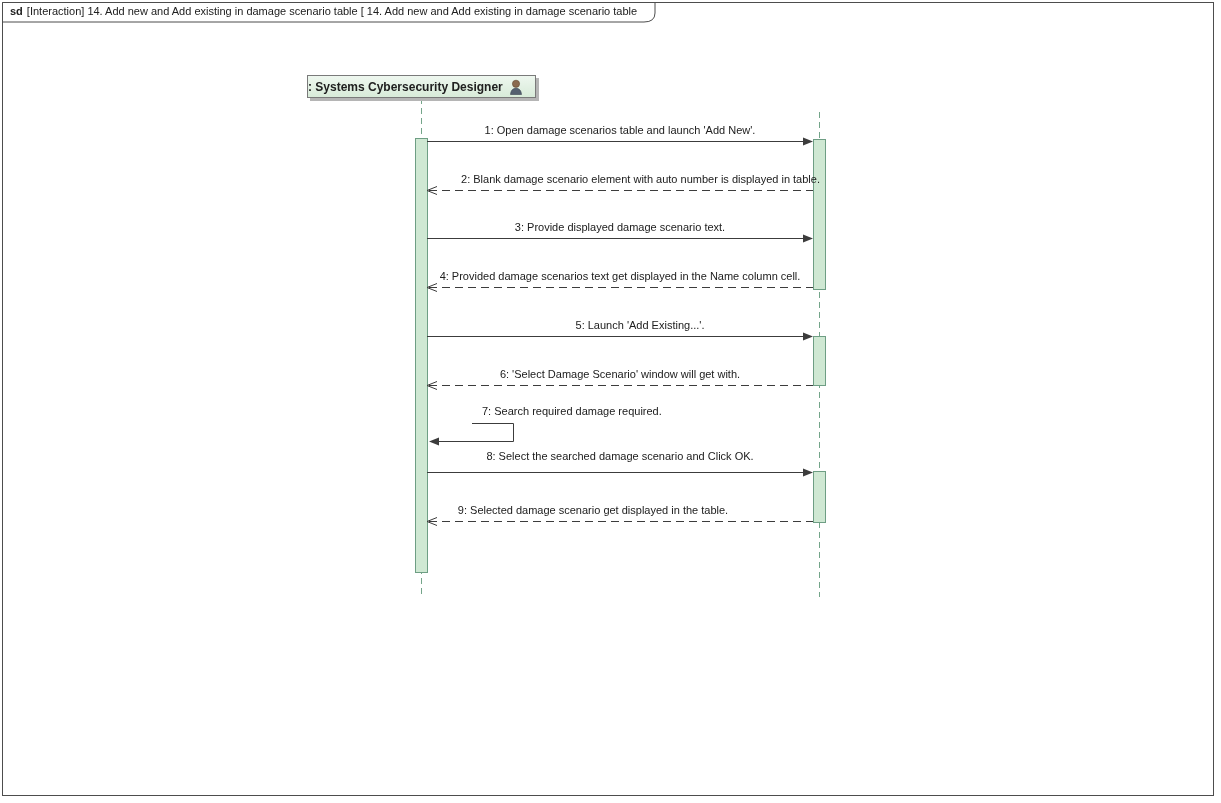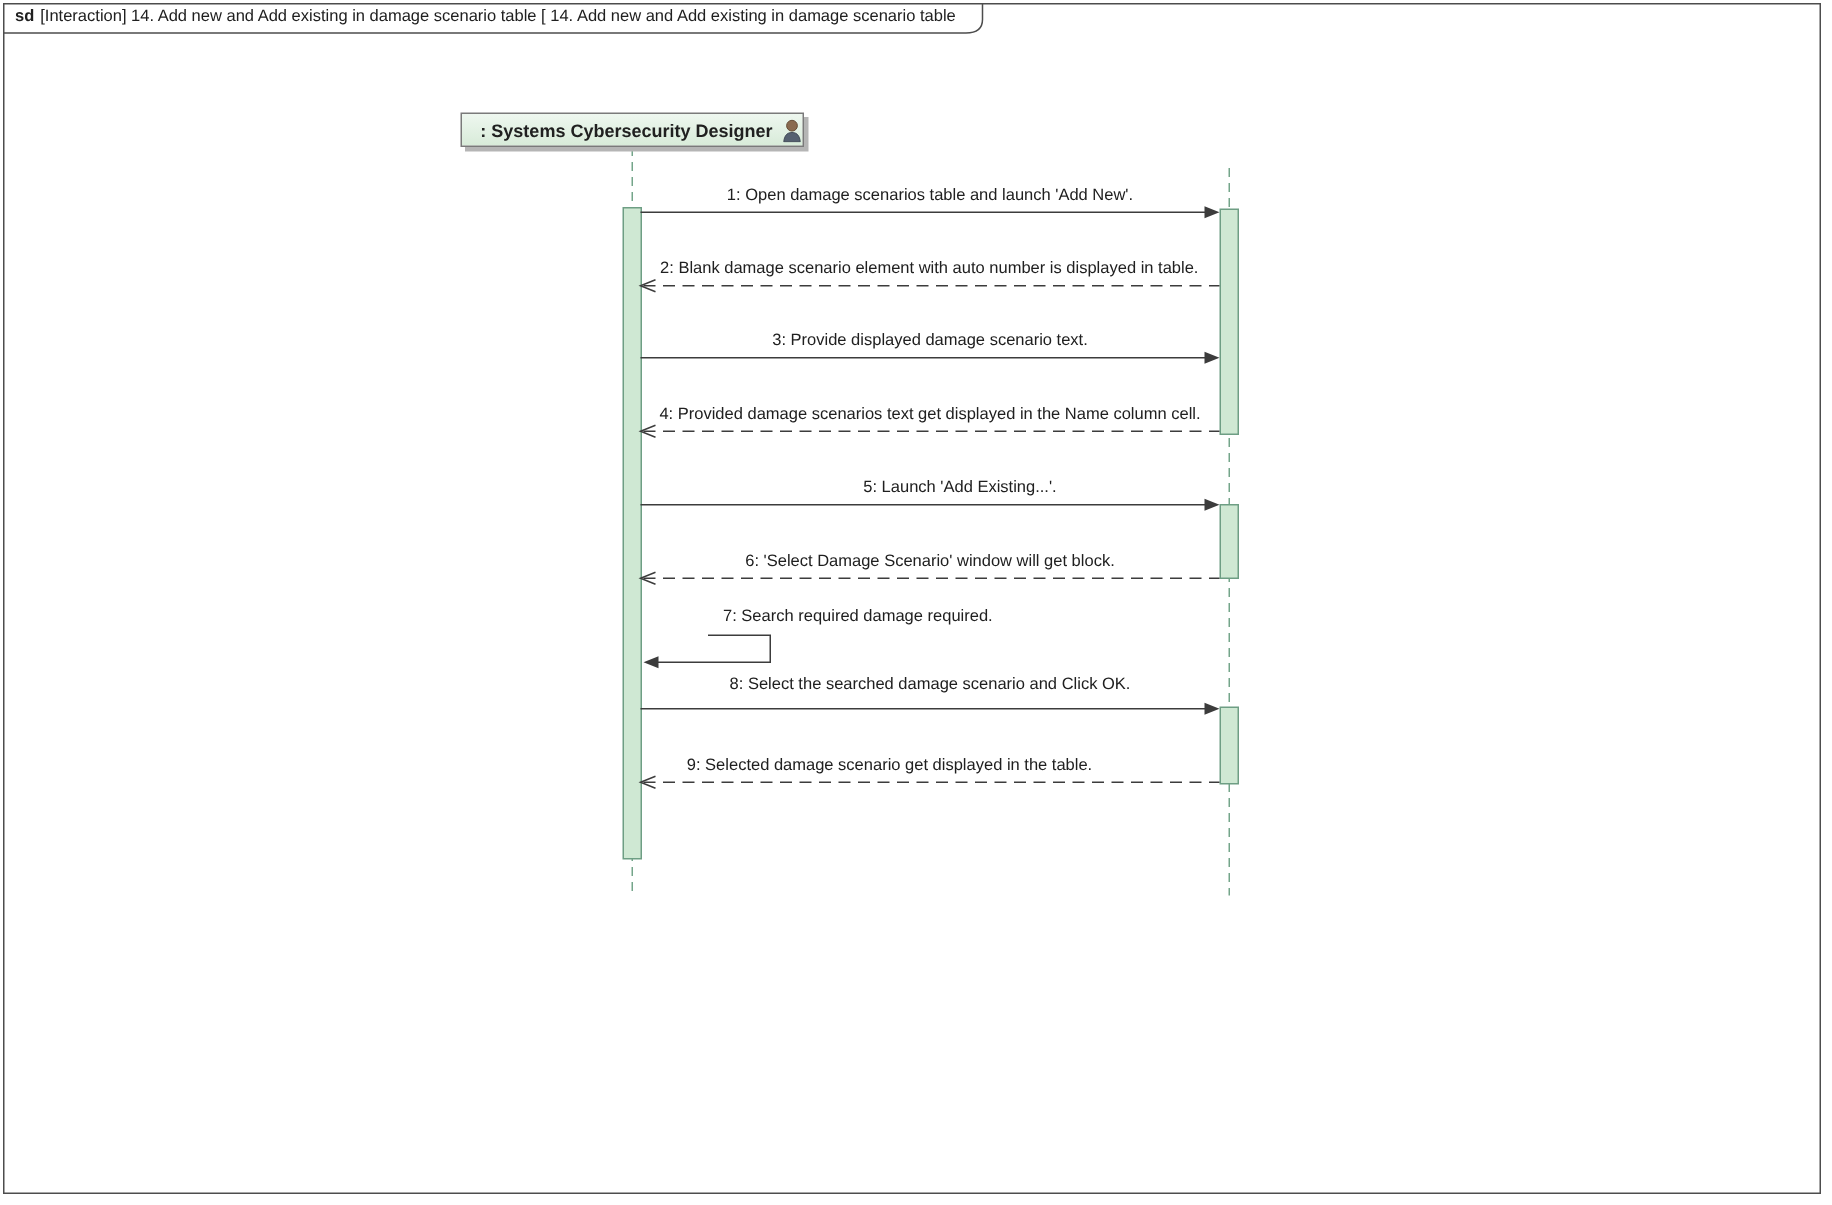--- a/index.html
+++ b/index.html
@@ -9,21 +9,21 @@
          border:1px solid #4d4d4d;box-sizing:border-box;}
   #diagram-svg{position:absolute;left:0;top:0;width:1221px;height:803px;}
   #tab-shape{position:absolute;left:2px;top:2px;width:656px;height:22px;}
   #tab-text{position:absolute;left:10px;top:5px;font-size:11px;white-space:nowrap;
             width:630px;overflow:hidden;}
   #tab-text .kw{font-weight:bold;}
   #tab-text .rest{margin-left:4px;}
   .head{position:absolute;box-sizing:border-box;border:1px solid #7a7a7a;
         background:linear-gradient(to bottom,#eef7ef,#d8ebd9);
         box-shadow:3px 3px 0 #b5b5b5;display:flex;flex-direction:column;
-        align-items:flex-end;justify-content:center;}
+        align-items:flex-start;justify-content:center;}
   .head .name{font-weight:bold;font-size:12px;white-space:nowrap;line-height:14px;}
   .head .stereo{font-size:11px;line-height:13px;}
   .head-row{display:flex;align-items:center;gap:6px;}
   .corner-icon{position:absolute;right:5px;top:4px;}
   .msg-label{position:absolute;font-size:11px;line-height:13px;white-space:nowrap;}
   .msg-label.center{text-align:center;}
 </style>
 </head>
 <body>
 
@@ -73,23 +73,23 @@
           <circle cx="7" cy="4.8" r="3.6" fill="#8a6a4f" stroke="#5f452f" stroke-width="0.6"></circle>
           <path d="M1.5,15.5 C2,10.5 4.5,9.3 7,9.3 C9.5,9.3 12,10.5 12.5,15.5 Z" fill="#556070" stroke="#3a4350" stroke-width="0.6"></path>
         </svg>
       </span>
     </div>
   </div>
 
 
   <div id="labels-layer">
       <div class="msg-label center" style="left: 427px; width: 386px; top: 124px;">1: Open damage scenarios table and launch 'Add New'.</div>
-      <div class="msg-label center" style="left: 405px; width: 429px; top: 173px;">2: Blank damage scenario element with auto number is displayed in table.</div>
+      <div class="msg-label center" style="left: 426px; width: 429px; top: 173px;">2: Blank damage scenario element with auto number is displayed in table.</div>
       <div class="msg-label center" style="left: 427px; width: 386px; top: 221px;">3: Provide displayed damage scenario text.</div>
       <div class="msg-label center" style="left: 427px; width: 386px; top: 270px;">4: Provided damage scenarios text get displayed in the Name column cell.</div>
       <div class="msg-label center" style="left: 427px; width: 386px; top: 319px; margin-left: 20px;">5: Launch 'Add Existing...'.</div>
-      <div class="msg-label center" style="left: 427px; width: 386px; top: 368px;">6: 'Select Damage Scenario' window will get block.</div>
+      <div class="msg-label center" style="left: 427px; width: 386px; top: 368px;">6: 'Select Damage Scenario' window will get with.</div>
       <div class="msg-label" style="left: 482px; top: 405px;">7: Search required damage required.</div>
       <div class="msg-label center" style="left: 427px; width: 386px; top: 450px;">8: Select the searched damage scenario and Click OK.</div>
       <div class="msg-label center" style="left: 427px; width: 332px; top: 504px;">9: Selected damage scenario get displayed in the table.</div>
     </div>
 
 </div>
 
 </body></html>

